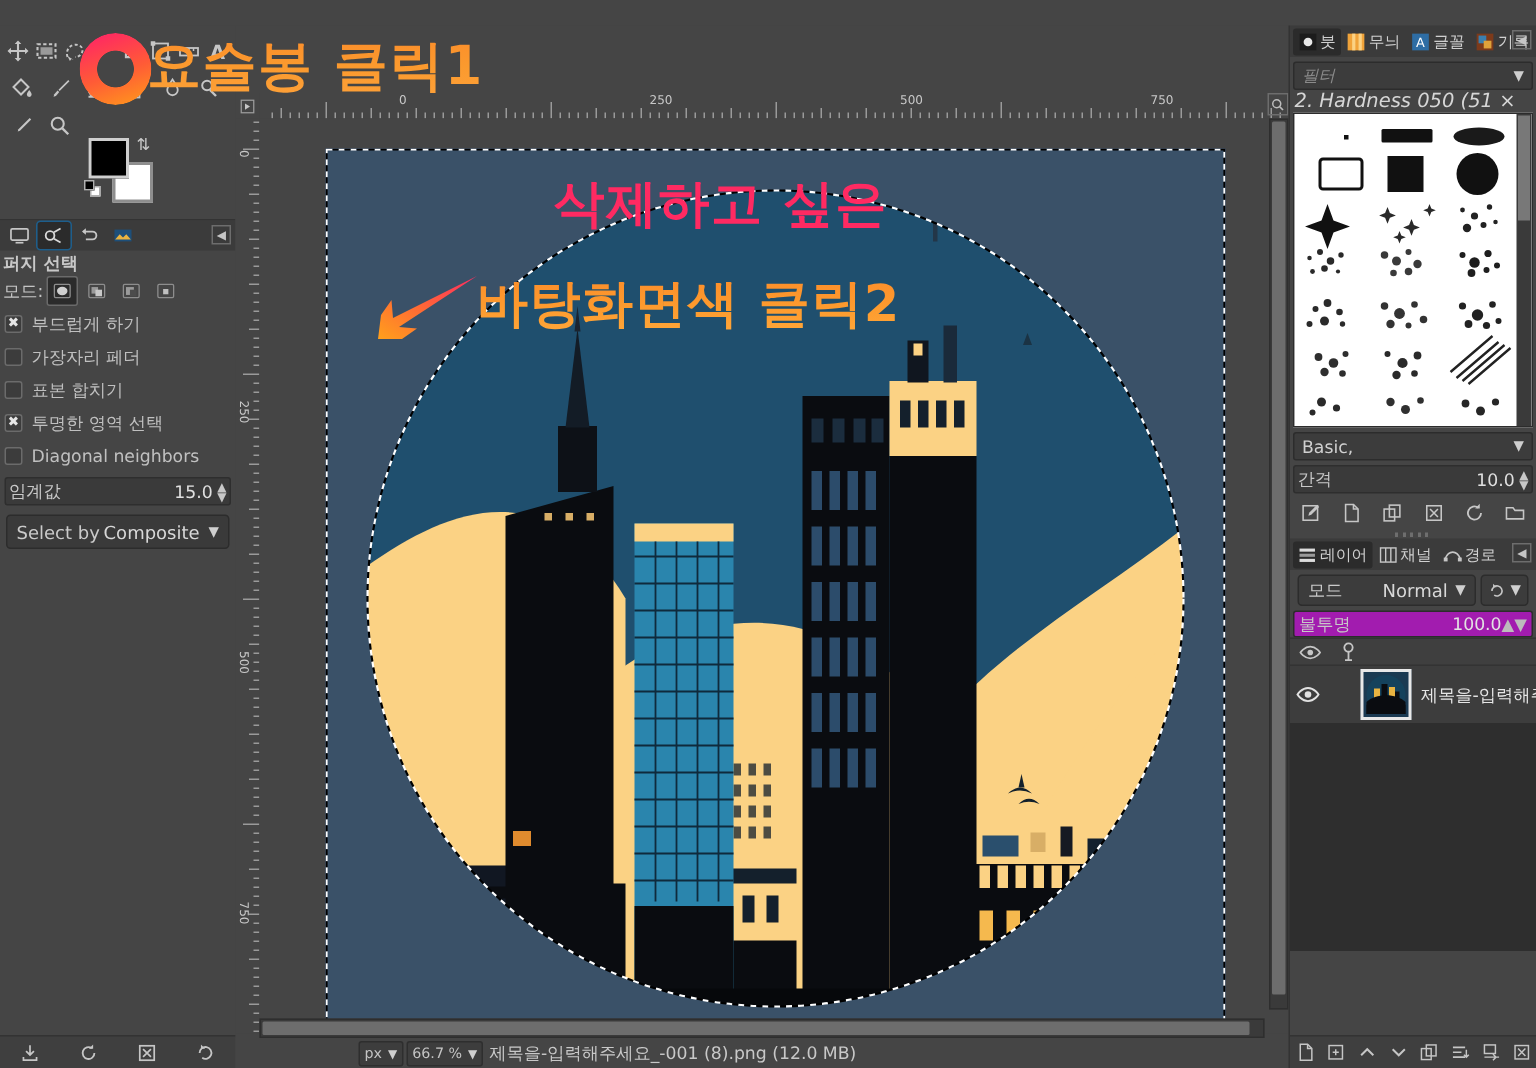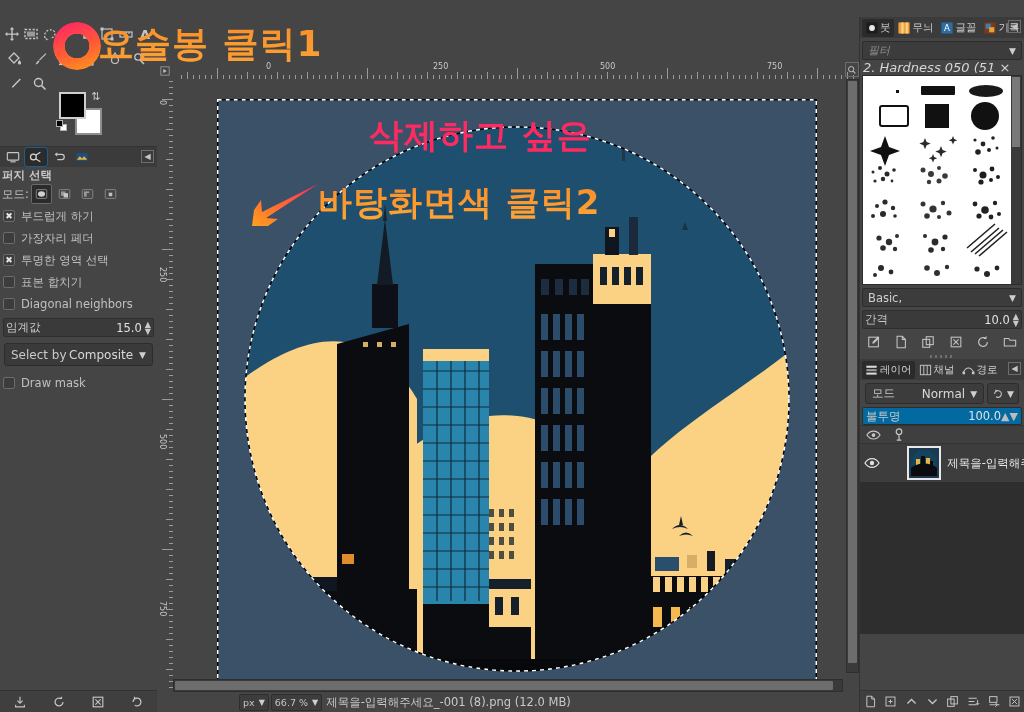--- a/index.html
+++ b/index.html
@@ -268,21 +268,21 @@
   }
   #modecombo .lbl { flex: 1; font-size: 11.5px; color: #cacaca;}
   #modecombo .val { font-size: 12px; color: #d8d8d8; margin-right: 5px; padding-left: 20px;}
   #modereset {
     display: flex; align-items: center; gap: 3px; height: 21px;
     margin: 3px 2px 0 1px; padding: 0 4px;
     background: #3c3c3c; border: 1px solid #2c2c2c; border-radius: 3px; cursor: default;
   }
   #opacityrow {
     display: flex; align-items: center; height: 18px;
-    margin: 3px 2px 0 2px; background: #0369a1;
+    margin: 3px 2px 0 2px; background: #a21caf;
     border: 1px solid #2c2c2c; border-radius: 2px; padding: 0 3px;
   }
   #opacityrow .lbl { flex: 1; font-size: 11.5px; color: #c8c8c8;}
   #opacityrow .val { font-size: 11.5px; color: #e2e2e2;}
   #lockrow { display: flex; align-items: center; height: 20px; padding-left: 4px; gap: 7px;}
   #lockrow .lbl { font-size: 11.5px; color: #c8c8c8; margin-right: 2px;}
   #lockrow .li { width: 14px; height: 14px; display:flex;align-items:center;justify-content:center; cursor: default;}
   #layerhdr {
     display: flex; align-items: center; height: 19px;
     background: #3f3f3f; border-top: 1px solid #333; border-bottom: 1px solid #333;
@@ -523,26 +523,26 @@
 
       <div class="optrow">
         <span class="chk on"></span>
         <span class="optlabel">부드럽게 하기</span>
       </div>
       <div class="optrow">
         <span class="chk"></span>
         <span class="optlabel">가장자리 페더</span>
       </div>
       <div class="optrow">
+        <span class="chk"></span>
+        <span class="optlabel">표본 합치기</span>
+      </div>
+      <div class="optrow">
         <span class="chk on"></span>
         <span class="optlabel">투명한 영역 선택</span>
-      </div>
-      <div class="optrow">
-        <span class="chk"></span>
-        <span class="optlabel">표본 합치기</span>
       </div>
       <div class="optrow">
         <span class="chk"></span>
         <span class="optlabel">Diagonal neighbors</span>
       </div>
 
       <div class="spinrow">
         <span class="lbl">임계값</span>
         <span class="val">15.0</span>
         <span class="arrows">
@@ -550,24 +550,20 @@
             <span>▼</span>
           </span>
       </div>
 
       <div class="combo">
         <span class="lbl">Select by</span>
         <span class="val">Composite</span>
         <span class="caret">▼</span>
       </div>
 
-      <div class="optrow" style="margin-top:6px">
-        <span class="chk"></span>
-        <span class="optlabel">Draw mask</span>
-      </div>
 
       <div id="to-bottombar">
         <div class="bb">
           <svg width="14" height="14" viewBox="0 0 16 16">
               <path d="M8 2v7M5 6.5L8 9.5l3-3" fill="none" stroke="#c6c6c6" stroke-width="1.3"></path>
               <path d="M3 11v2.5h10V11" fill="none" stroke="#c6c6c6" stroke-width="1.3"></path>
             </svg>
         </div>
         <div class="bb">
           <svg width="14" height="14" viewBox="0 0 16 16">

